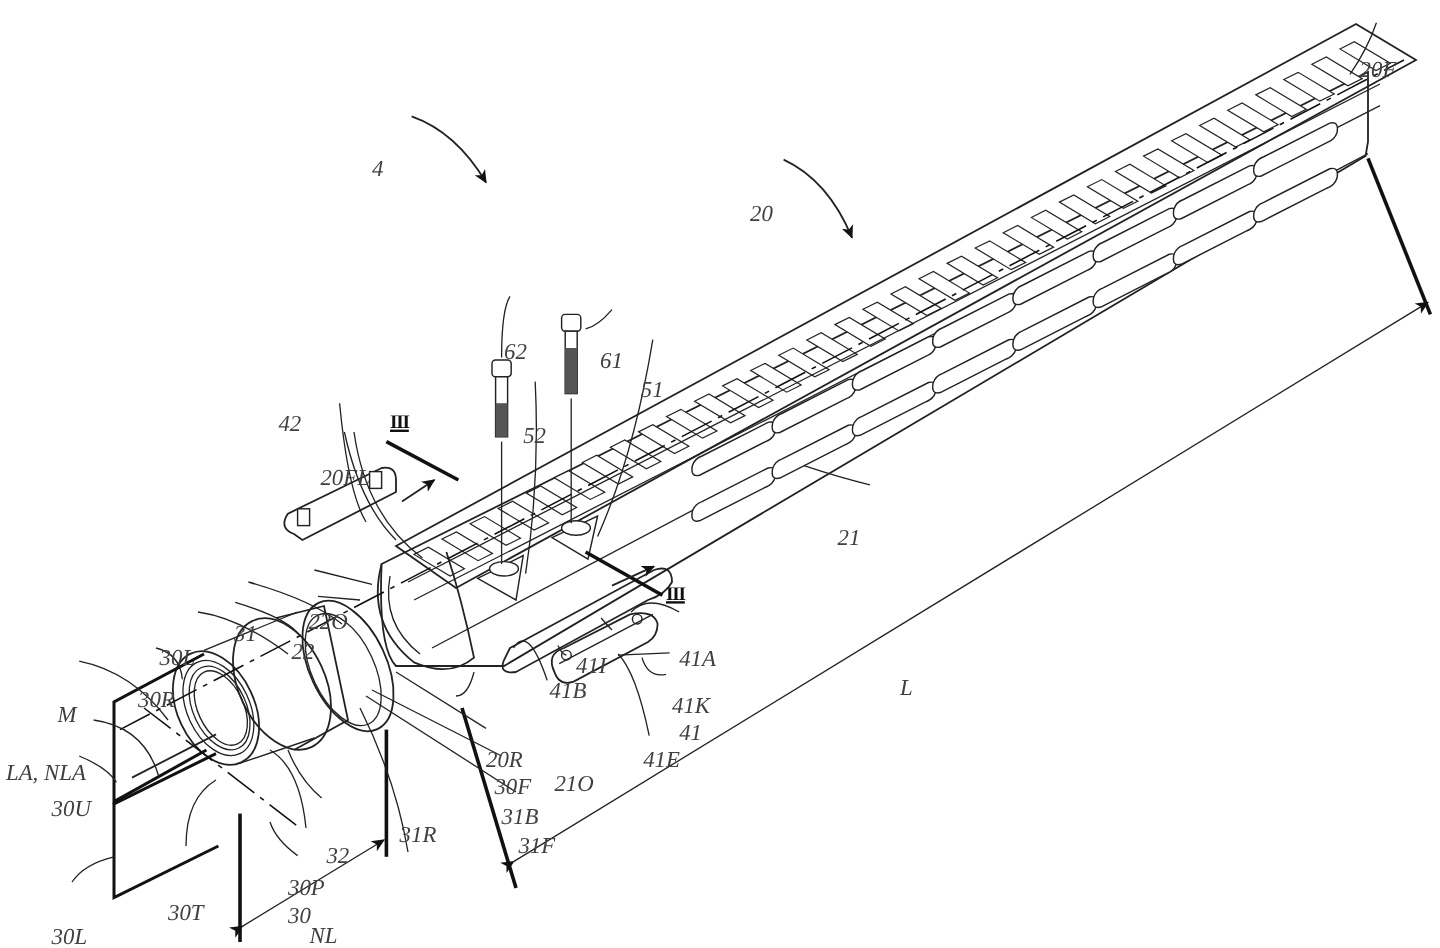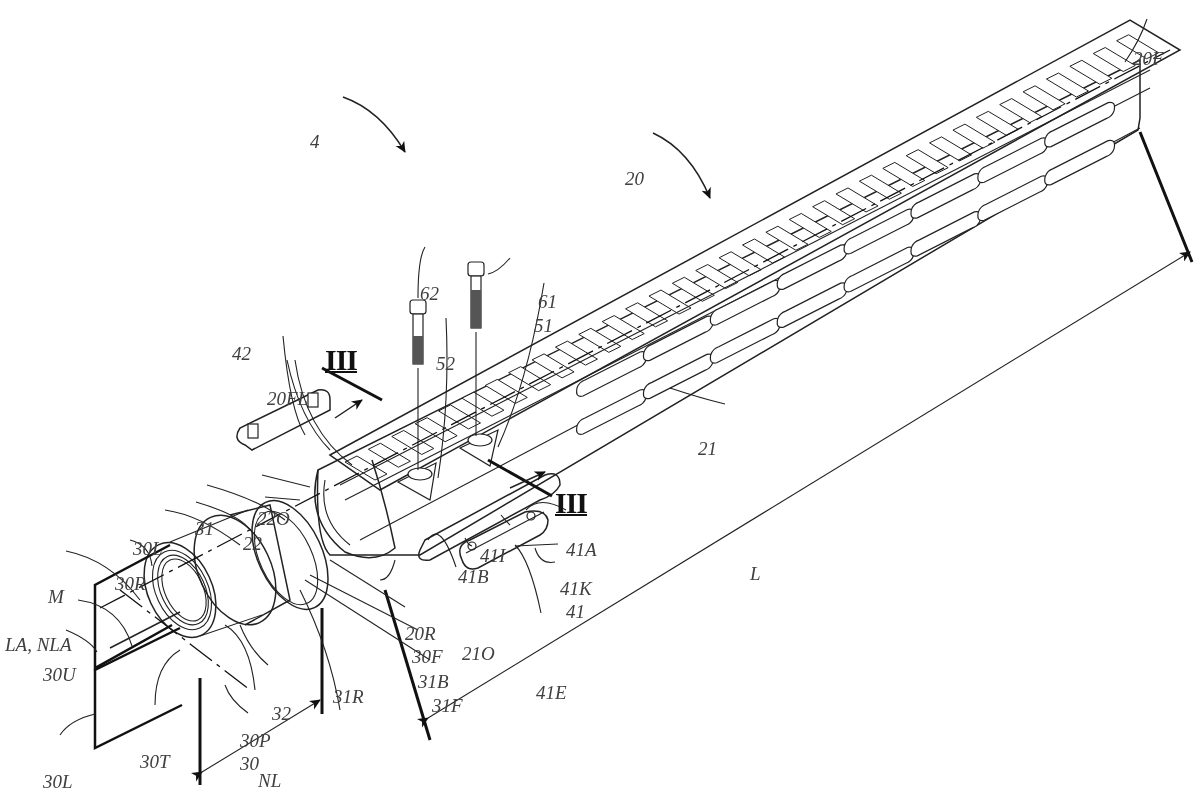--- a/index.html
+++ b/index.html
@@ -1,21 +1,21 @@
 <!DOCTYPE html>
 <html><head>
 <meta charset="utf-8">
 <style>
   html, body { margin: 0; padding: 0; background: #ffffff; }
   body { width: 1200px; height: 790px; overflow: hidden; position: relative; }
   #figure { position: absolute; left: 0; top: 0; width: 1200px; height: 790px; }
   .lbl { position: absolute; font-family: "Liberation Serif", serif; font-style: italic;
          font-size: 19px; color: #404040; white-space: nowrap; line-height: 1; margin-top: 44px; }
   .sec { position: absolute; font-family: "Liberation Serif", serif; font-weight: bold;
-         font-size: 30px; color: #111; letter-spacing: -1px; line-height: 1;
+         font-size: 16px; color: #111; letter-spacing: -1px; line-height: 1;
          text-decoration: underline; text-decoration-thickness: 2px; }
   svg .thin { stroke: #222; stroke-width: 1.1; fill: none; }
   svg .med { stroke: #222; stroke-width: 1.5; fill: none; }
   svg .thick { stroke: #111; stroke-width: 3; fill: none; }
   svg .fillw { fill: #fff; stroke: #222; stroke-width: 1.2; }
   svg .dash { stroke: #111; stroke-width: 1.3; fill: none; stroke-dasharray: 28 6 4 6; }
 </style>
 </head>
 <body>
 
@@ -215,21 +215,21 @@
 
 <span class="lbl" style="left:310px;top:88px">4</span>
 <span class="lbl" style="left:625px;top:125px">20</span>
 <span class="lbl" style="left:1133px;top:5px">20F</span>
 <span class="lbl" style="left:698px;top:395px">21</span>
 <span class="lbl" style="left:232px;top:300px">42</span>
 <span class="lbl" style="left:267px;top:345px">20FL</span>
 <span class="sec" style="left:325px;top:345px">III</span>
 <span class="sec" style="left:555px;top:488px">III</span>
 <span class="lbl" style="left:420px;top:240px">62</span>
-<span class="lbl" style="left:538px;top:248px">61</span>
+<span class="lbl" style="left:500px;top:248px">61</span>
 <span class="lbl" style="left:534px;top:272px">51</span>
 <span class="lbl" style="left:436px;top:310px">52</span>
 <span class="lbl" style="left:257px;top:465px">22O</span>
 <span class="lbl" style="left:243px;top:490px">22</span>
 <span class="lbl" style="left:195px;top:475px">31</span>
 <span class="lbl" style="left:133px;top:495px">30L</span>
 <span class="lbl" style="left:115px;top:530px">30R</span>
 <span class="lbl" style="left:48px;top:543px">M</span>
 <span class="lbl" style="left:5px;top:591px">LA, NLA</span>
 <span class="lbl" style="left:43px;top:621px">30U</span>
@@ -243,15 +243,15 @@
 <span class="lbl" style="left:405px;top:580px">20R</span>
 <span class="lbl" style="left:412px;top:603px">30F</span>
 <span class="lbl" style="left:418px;top:628px">31B</span>
 <span class="lbl" style="left:432px;top:652px">31F</span>
 <span class="lbl" style="left:462px;top:600px">21O</span>
 <span class="lbl" style="left:566px;top:496px">41A</span>
 <span class="lbl" style="left:480px;top:502px">41I</span>
 <span class="lbl" style="left:458px;top:523px">41B</span>
 <span class="lbl" style="left:560px;top:535px">41K</span>
 <span class="lbl" style="left:566px;top:558px">41</span>
-<span class="lbl" style="left:536px;top:639px">41E</span>
+<span class="lbl" style="left:536px;top:580px">41E</span>
 <span class="lbl" style="left:750px;top:520px">L</span>
 </div>
 
 </body></html>

